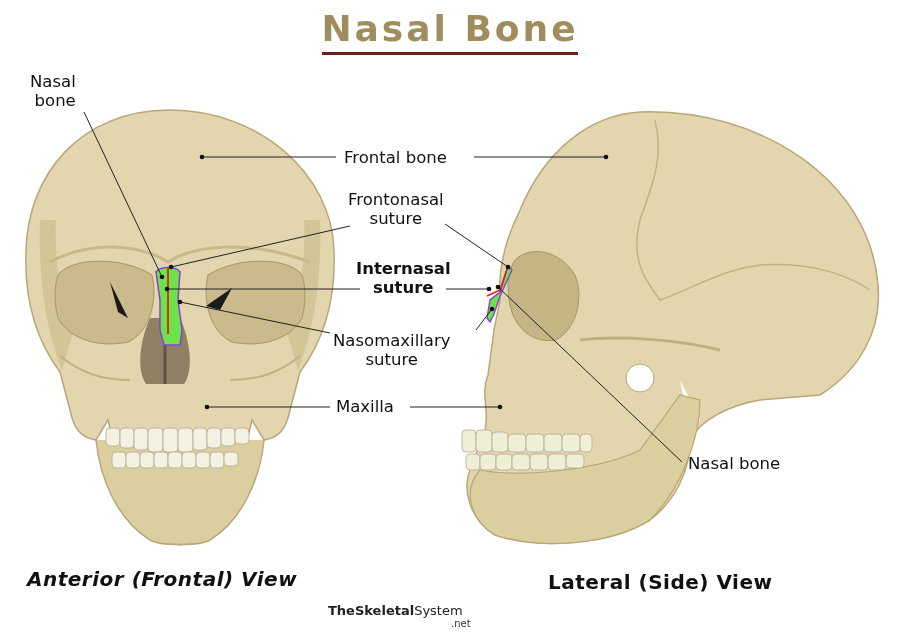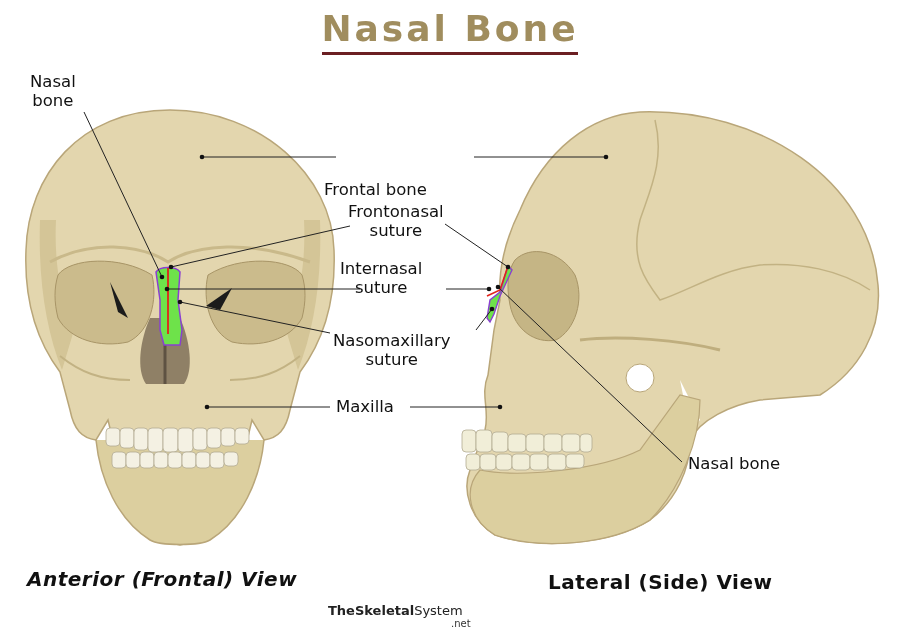--- a/index.html
+++ b/index.html
@@ -128,30 +128,30 @@
       <circle cx="167" cy="289" r="2.3"></circle>
     <circle cx="489" cy="289" r="2.3"></circle>
       <circle cx="180" cy="302" r="2.3"></circle>
     <circle cx="492" cy="309" r="2.3"></circle>
       <circle cx="498" cy="287" r="2.3"></circle>
     <circle cx="207" cy="407" r="2.3"></circle>
       <circle cx="500" cy="407" r="2.3"></circle>
   </g>
 </svg>
 
-<div class="lbl" style="left:30px; top:72px;">
+<div class="lbl" style="left:30px; top:72px;text-align:right;">
   <div>Nasal</div>
   <div>bone</div>
 </div>
-<div class="lbl" style="left:324px; top:148px;margin-top:32px;">Frontal bone</div>
-<div class="lbl" style="left:348px; top:190px;margin-top:12px;">
+<div class="lbl" style="left:344px; top:148px;">Frontal bone</div>
+<div class="lbl" style="left:348px; top:190px;">
   <div>Frontonasal</div>
   <div>suture</div>
 </div>
-<div class="lbl" style="left:340px; top:259px;">
+<div class="lbl" style="left:356px; top:259px;font-weight:bold;">
   <div>Internasal</div>
   <div>suture</div>
 </div>
 <div class="lbl" style="left:333px; top:331px;">
   <div>Nasomaxillary</div>
   <div>suture</div>
 </div>
 <div class="lbl" style="left:336px; top:397px;">Maxilla</div>
 <div class="lbl" style="left:688px; top:454px;">Nasal bone</div>
 

